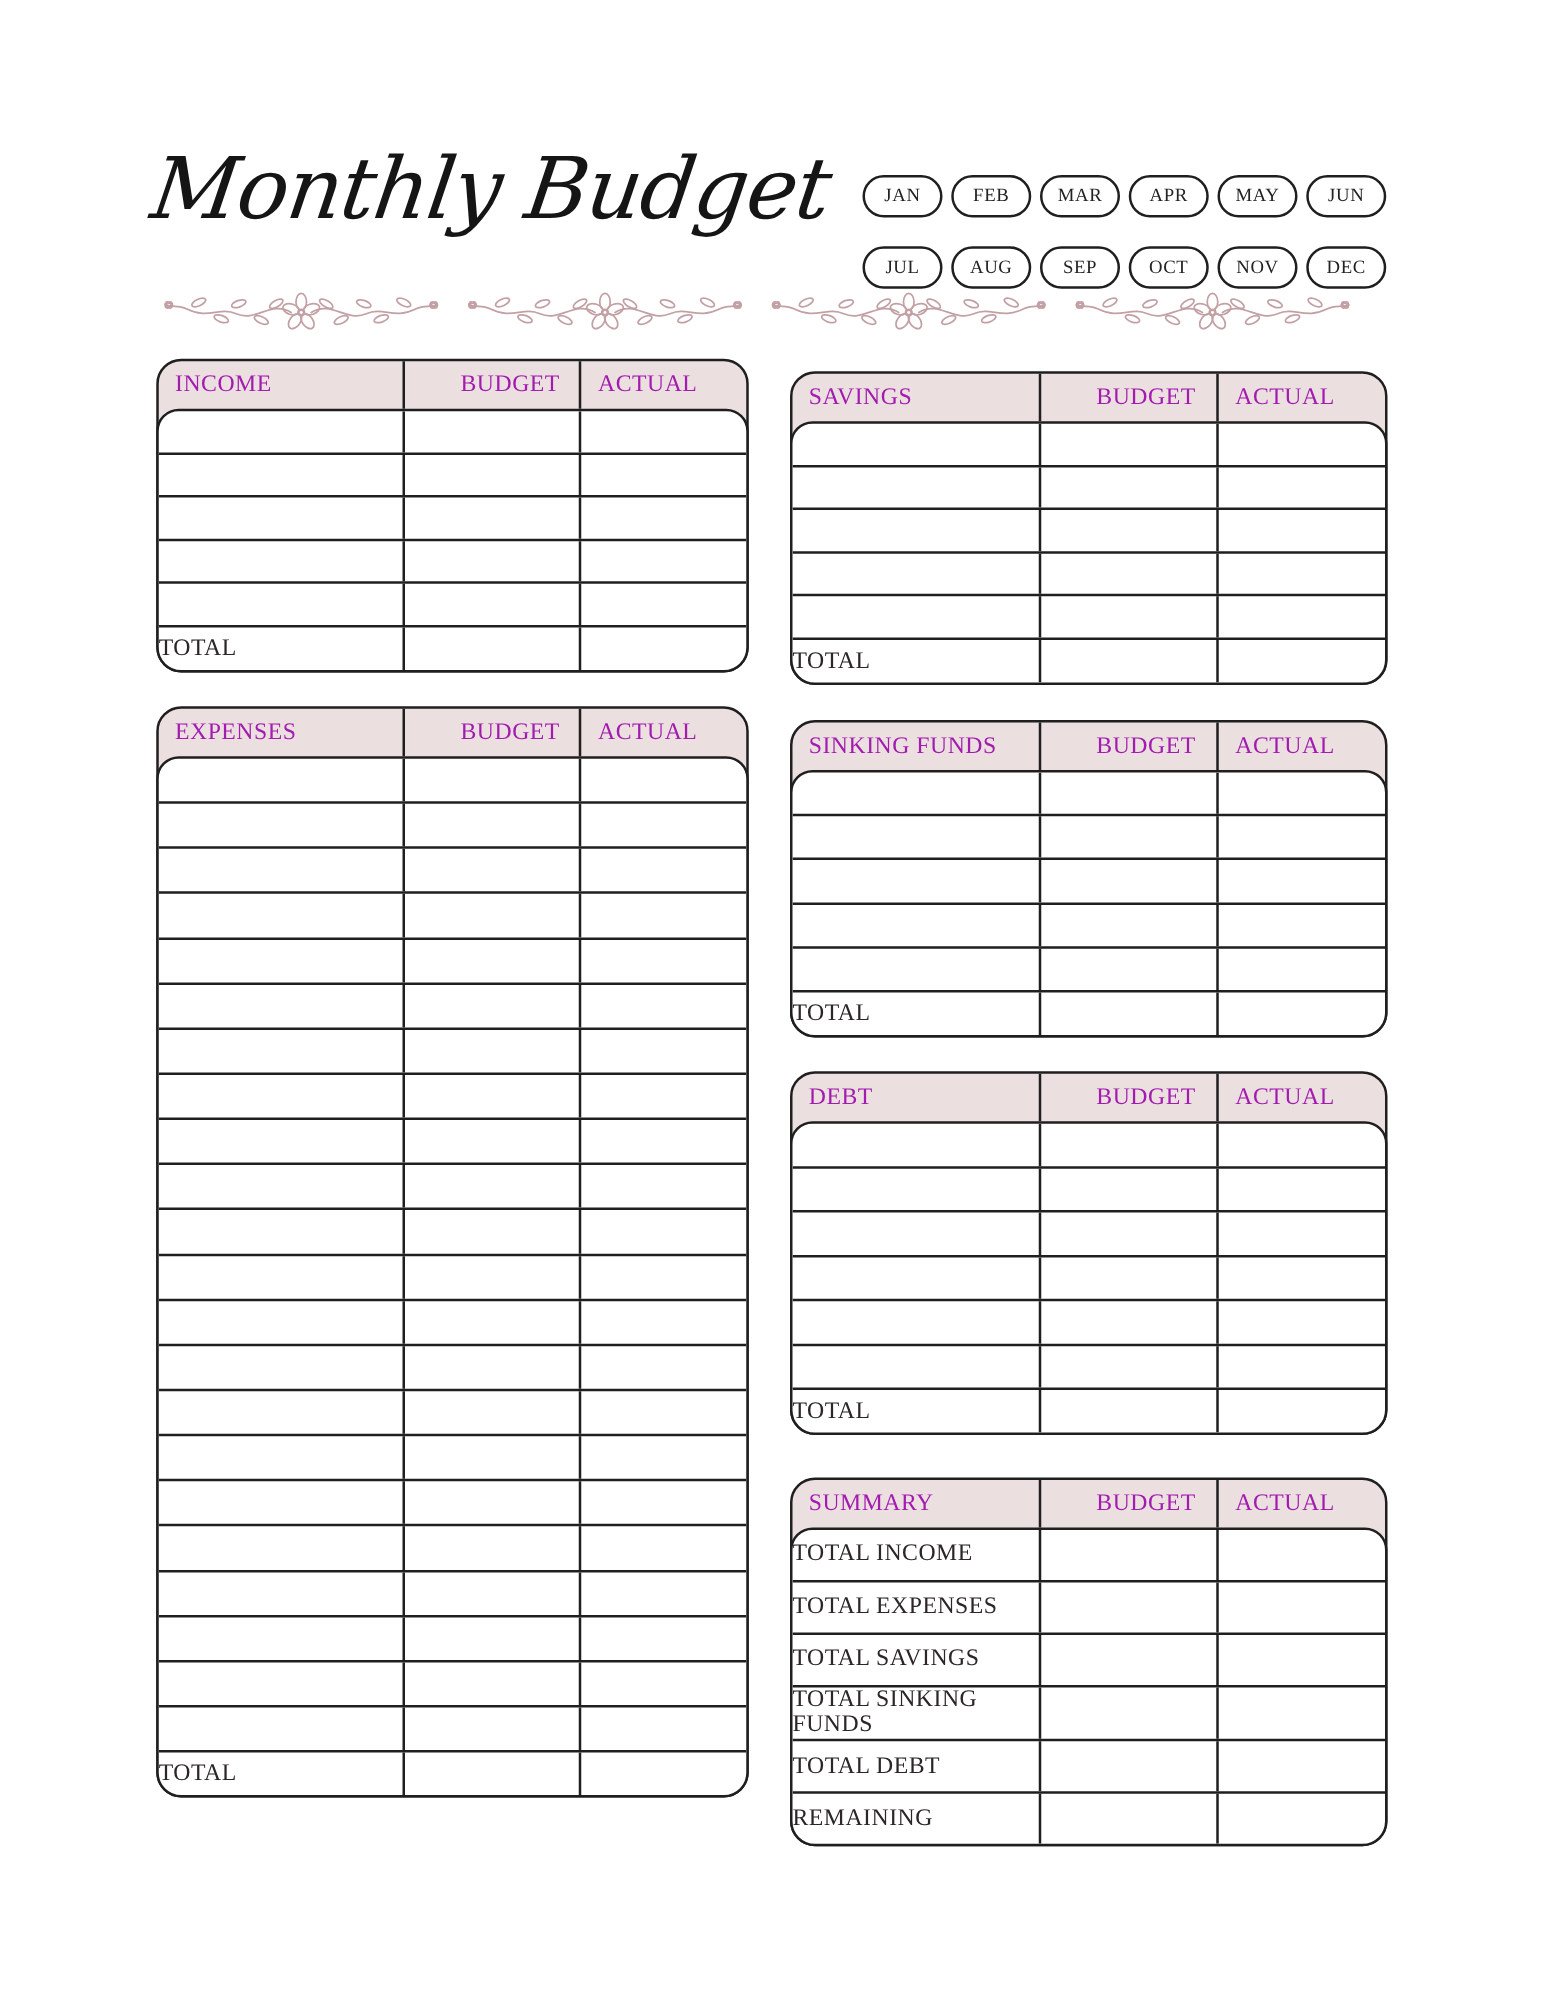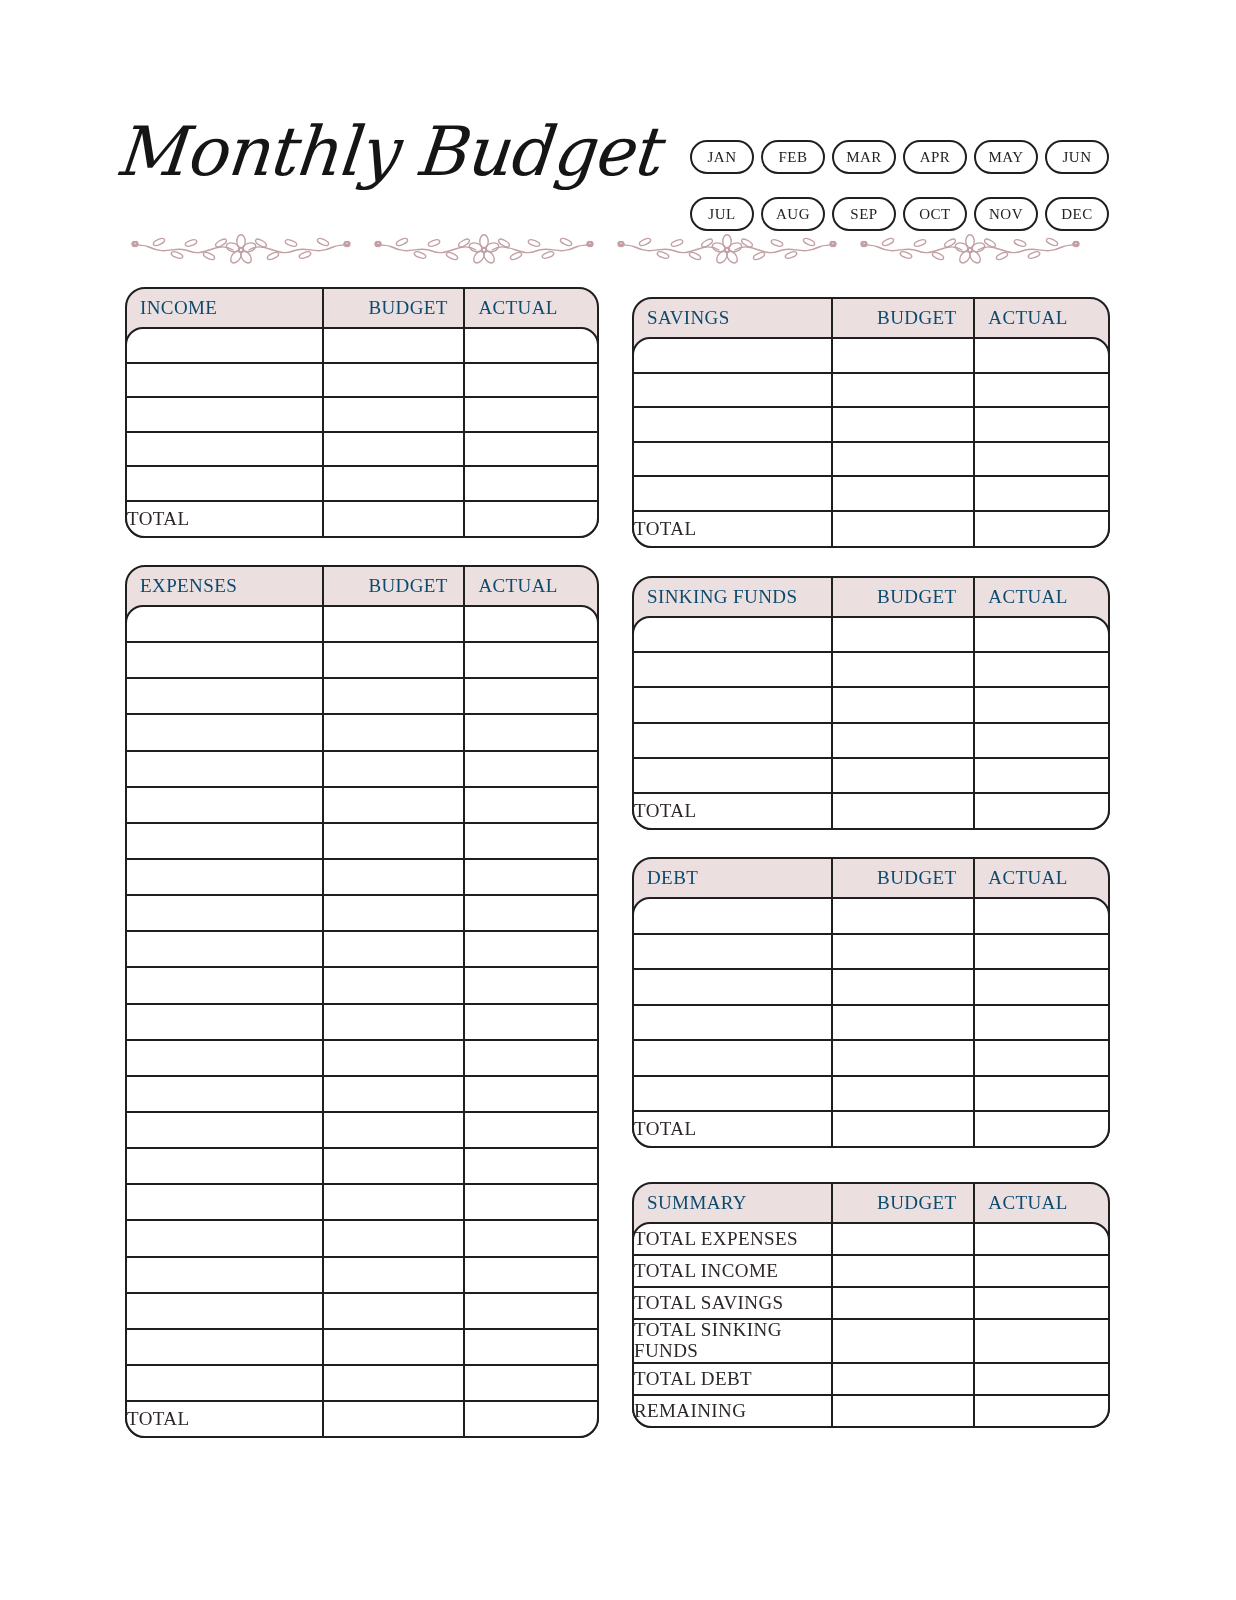--- a/index.html
+++ b/index.html
@@ -53,25 +53,25 @@
   .card{
     background:var(--header-bg,#ecdfe0);
     border:2px solid var(--line);
     border-radius:20px;
     display:flex;flex-direction:column;
   }
   .card-income,.card-savings{height:251px;}
   .card-expenses{height:873px;margin-top:27px;}
   .card-sinking{height:254px;margin-top:28px;}
   .card-debt{height:291px;margin-top:27px;}
-  .card-summary{height:246px;margin-top:34px;}
+  .card-summary{height:295px;margin-top:34px;}
   .thead{flex:0 0 38px;display:flex;align-items:stretch;}
   .hcell{
     display:flex;align-items:center;padding-left:13px;
-    font-size:19px;letter-spacing:0.4px;color:#0c4a6e;
+    font-size:19px;letter-spacing:0.4px;color:#a21caf;
   }
   .c1{width:42%;}
   .c2{width:30%;padding-left:44px;}
   .c3{width:28%;}
   .hcell.c1,.hcell.c2,.tcell.c1,.tcell.c2{border-right:2px solid var(--line);}
   .tbody{
     flex:1;display:flex;flex-direction:column;
     background:#fff;border:2px solid var(--line);
     border-radius:18px 18px 20px 20px;
     margin:0 -2px -2px -2px;
@@ -458,26 +458,26 @@
       </section>
 
       <section class="card card-summary">
         <div class="thead">
           <div class="hcell c1">SUMMARY</div>
           <div class="hcell c2">BUDGET</div>
           <div class="hcell c3">ACTUAL</div>
         </div>
         <div class="tbody">
           <div class="trow srow">
+            <div class="tcell c1 label-cell">TOTAL INCOME</div>
+            <div class="tcell c2"></div>
+            <div class="tcell c3"></div>
+          </div>
+          <div class="trow srow">
             <div class="tcell c1 label-cell">TOTAL EXPENSES</div>
-            <div class="tcell c2"></div>
-            <div class="tcell c3"></div>
-          </div>
-          <div class="trow srow">
-            <div class="tcell c1 label-cell">TOTAL INCOME</div>
             <div class="tcell c2"></div>
             <div class="tcell c3"></div>
           </div>
           <div class="trow srow">
             <div class="tcell c1 label-cell">TOTAL SAVINGS</div>
             <div class="tcell c2"></div>
             <div class="tcell c3"></div>
           </div>
           <div class="trow srow">
             <div class="tcell c1 label-cell">

